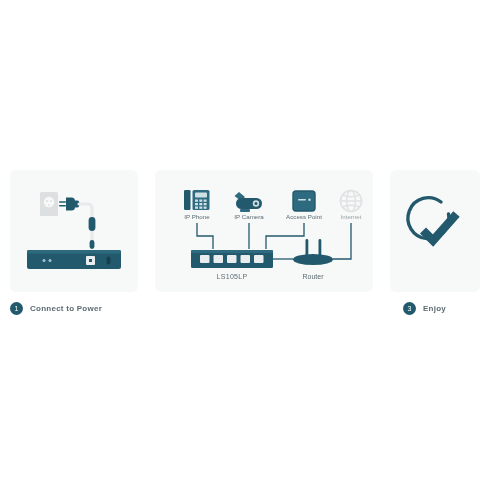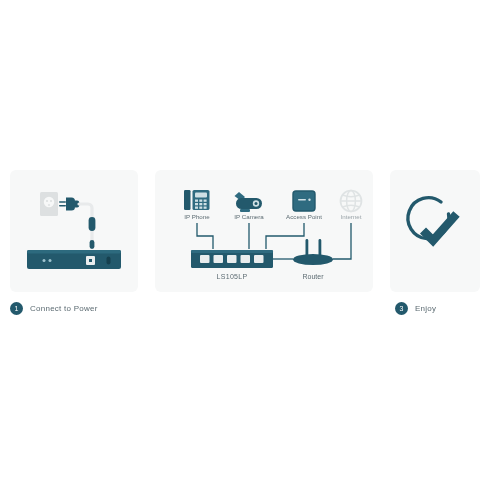--- a/index.html
+++ b/index.html
@@ -13,30 +13,30 @@
   
   .card{position:absolute;background:#f7f8f8;border-radius:6px;}
   #card1{left:10px;top:170px;width:128px;height:122px;}
   #card2{left:155px;top:170px;width:218px;height:122px;}
   #card3{left:390px;top:170px;width:90px;height:122px;}
 
   
   .step{position:absolute;display:flex;align-items:center;gap:7px;}
   #step1{left:10px;top:302px;}
   #step2{left:153px;top:302px;}
-  #step3{left:382px;top:302px;padding-left:13px;}
+  #step3{left:390px;top:302px;padding-left:13px;}
   .badge{
     width:13px;height:13px;border-radius:50%;
     background:#23596c;color:#ffffff;
     font-size:7px;line-height:13px;text-align:center;
     font-family:"Liberation Sans", sans-serif;
     flex:none;
   }
   .steplabel{
-    font-size:8px;color:#5c6b72;letter-spacing:.25px;white-space:nowrap;
+    font-size:8px;color:#5c6b72;letter-spacing:.25px;white-space:nowrap;font-weight:bold;
   }
 
   
   .svgwrap{position:absolute;left:0;top:0;}
 </style>
 </head>
 <body>
 
 <div class="stage">
 

